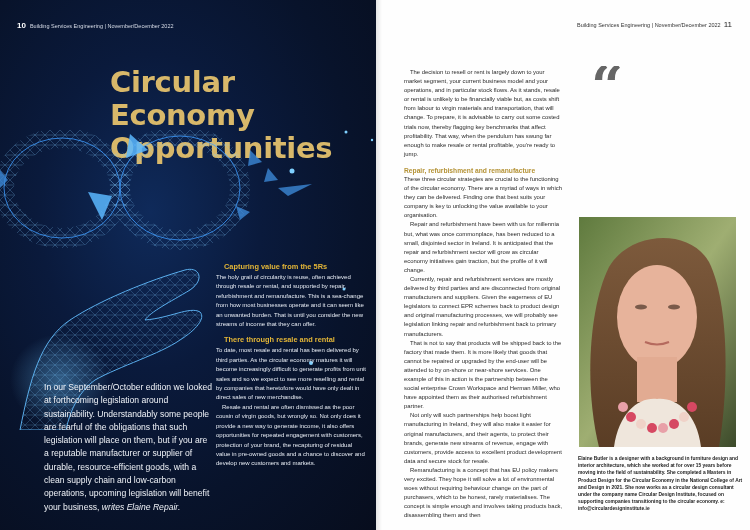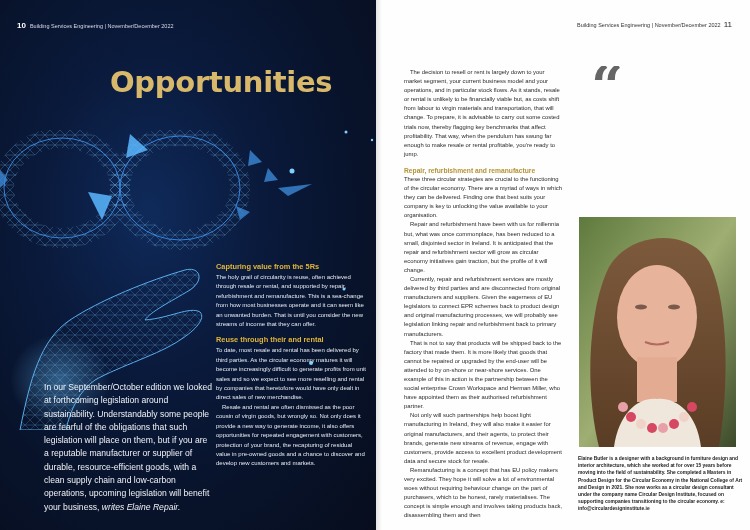--- a/index.html
+++ b/index.html
@@ -27,21 +27,21 @@
   .intro {
     position: absolute; left: 44px; top: 381px; width: 170px;
     font-size: 8.6px; line-height: 13.3px; color: #f0f3f8;
   }
   .intro i { font-style: italic; }
 
   .col-left {
     position: absolute; left: 216px; top: 262px; width: 150px;
     font-size: 6px; line-height: 9.4px; color: #e6ebf3;
   }
-  .col-left h3 { font-size: 7.4px; color: #e2b537; font-weight: bold; line-height: 10px; margin-bottom: 1px; }
+  .col-left h3 { font-size: 7.4px; color: #e2b537; font-weight: bold; line-height: 10px; margin-bottom: 1px; margin-left: 8px; }
   .col-left p { margin-bottom: 0; }
   .col-left p.indent { text-indent: 6px; }
   .col-left .gap { height: 6px; }
 
   
   .page-right { position: relative; width: 374px; height: 530px; background: #fefefe; }
   .page-right::before { content: ""; position: absolute; left: 0; top: 0; bottom: 0; width: 6px; background: linear-gradient(90deg, rgba(0,0,0,0.10), rgba(0,0,0,0)); }
   .folio-right { position: absolute; right: 18px; top: 20px; font-size: 5.5px; color: #333; display: flex; align-items: baseline; gap: 3px; padding-left: 27px; }
   .folio-right .num { font-size: 8px; color: #222; }
 
@@ -70,20 +70,21 @@
 
 <div class="spread">
 
   <section class="page-left">
     <div class="folio-left">
       <span class="num">10</span>
       <span>Building Services Engineering | November/December 2022</span>
     </div>
 
     <h1 class="title">
+      <span style="display:block">Circular Economy</span>
       <span style="display:block">Opportunities</span>
     </h1>
 
     <svg class="art" viewBox="0 0 376 300">
       <defs>
         <radialGradient id="glow" cx="50%" cy="50%" r="50%">
           <stop offset="0%" stop-color="#6fc6ff" stop-opacity="0.9"></stop>
           <stop offset="100%" stop-color="#6fc6ff" stop-opacity="0"></stop>
         </radialGradient>
         <pattern id="mesh" width="10" height="10" patternUnits="userSpaceOnUse">
@@ -126,21 +127,21 @@
 
     <p class="intro">
       <span>In our September/October edition we looked at forthcoming legislation around sustainability. Understandably some people are fearful of the obligations that such legislation will place on them, but if you are a reputable manufacturer or supplier of durable, resource-efficient goods, with a clean supply chain and low-carbon operations, upcoming legislation will benefit your business,</span>
       <i>writes Elaine Repair.</i>
     </p>
 
     <div class="col-left">
       <h3>Capturing value from the 5Rs</h3>
       <p>The holy grail of circularity is reuse, often achieved through resale or rental, and supported by repair, refurbishment and remanufacture. This is a sea-change from how most businesses operate and it can seem like an unwanted burden. That is until you consider the new streams of income that they can offer.</p>
       <div class="gap"></div>
-      <h3>Reuse through their and rental</h3>
+      <h3>There through resale and rental</h3>
       <p>To date, most resale and rental has been delivered by third parties. As the circular economy matures it will become increasingly difficult to generate profits from unit sales and so we expect to see more reselling and rental by companies that heretofore would have only dealt in direct sales of new merchandise.</p>
       <p class="indent">Resale and rental are often dismissed as the poor cousin of virgin goods, but wrongly so. Not only does it provide a new way to generate income, it also offers opportunities for repeated engagement with customers, protection of your brand, the recapturing of residual value in pre-owned goods and a chance to discover and develop new customers and markets.</p>
     </div>
   </section>
 
   <section class="page-right">
     <div class="folio-right">
       <span>Building Services Engineering | November/December 2022</span>
       <span class="num">11</span>
     </div>

